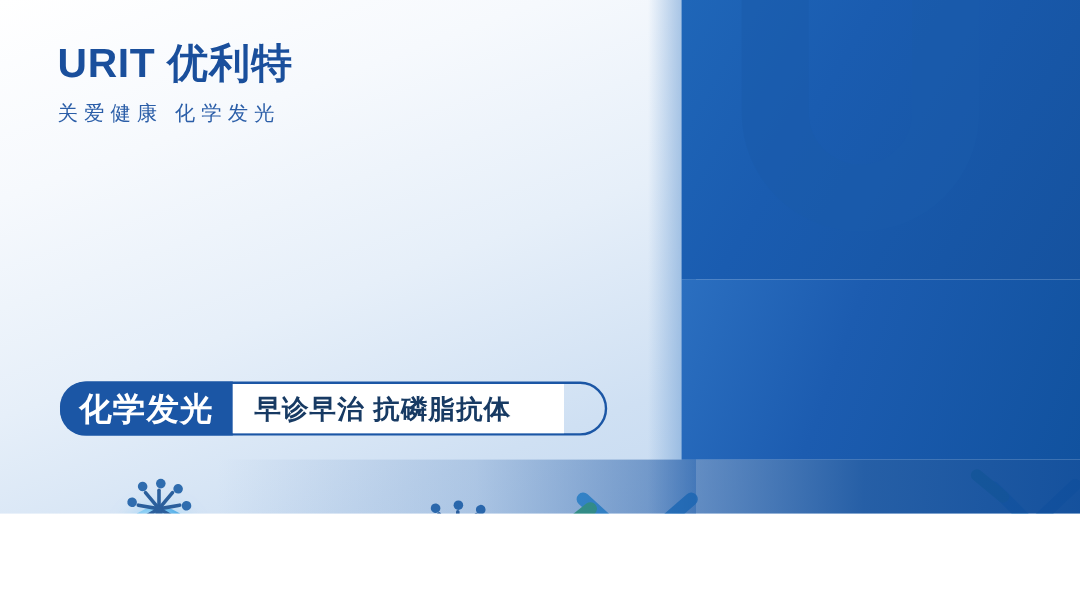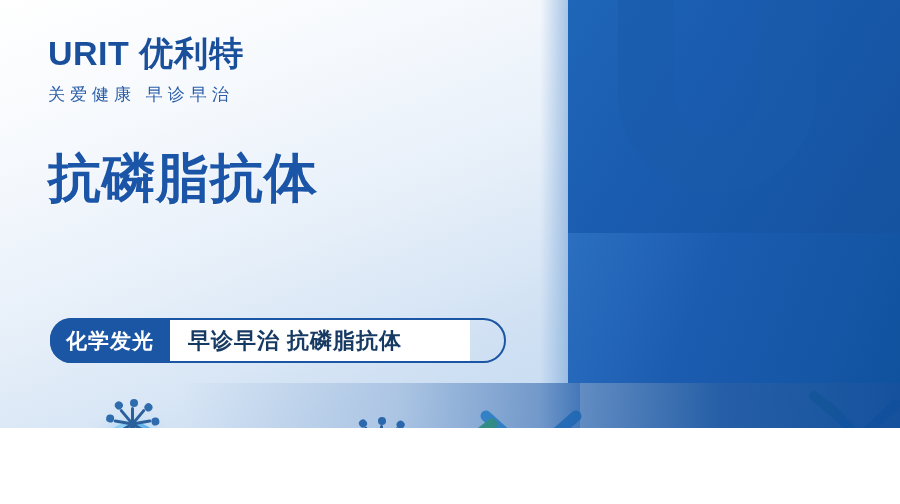--- a/index.html
+++ b/index.html
@@ -66,21 +66,21 @@
   #badge{
     position:absolute;left:50px;top:318px;height:45px;
     display:flex;align-items:stretch;
     border:2px solid #1b56a5;border-radius:23px;
     background:rgba(255,255,255,0);
     box-sizing:border-box;width:456px;
   }
   #badge-tag{
     display:flex;align-items:center;justify-content:center;
     background:#1b56a5;color:#ffffff;
-    font-size:21px;font-weight:bold;letter-spacing:1px;
+    font-size:27px;font-weight:bold;letter-spacing:1px;
     padding:0 16px;border-radius:21px 0 0 21px;
     margin:-2px 0 -2px -2px;white-space:nowrap;
   }
   #badge-text{
     display:flex;align-items:center;
     background:#ffffff;color:#173a63;
     font-size:22px;font-weight:bold;letter-spacing:1px;
     padding:0 18px;white-space:nowrap;flex:1;
   }
   #badge-cap{
@@ -130,25 +130,24 @@
     <svg viewBox="0 0 235 300" aria-hidden="true">
       <path d="M18 -60 L18 150 A99 99 0 0 0 216 150 L216 -60 L160 -60 L160 150
                A43 43 0 0 1 74 150 L74 -60 Z" fill="currentColor"></path>
     </svg>
   </div>
 
   <div id="logo">
     <div id="logo-wordmark">
       <span>URIT</span><span class="cn">优利特</span>
     </div>
-    <div id="logo-tagline">关爱健康 早诊早治</div>
+    <div id="logo-tagline">关爱健康 化学发光</div>
   </div>
 
   <div id="headline">
-    <div class="headline-line">抗磷脂抗体</div>
   </div>
 
   <div id="badge">
     <div id="badge-tag">化学发光</div>
     <div id="badge-text">早诊早治 抗磷脂抗体</div>
     <div id="badge-cap"></div>
   </div>
 
   <div class="ab" style="left:14px;top:452px;opacity:.9;">
     <svg width="90" height="80" viewBox="0 0 90 80">

